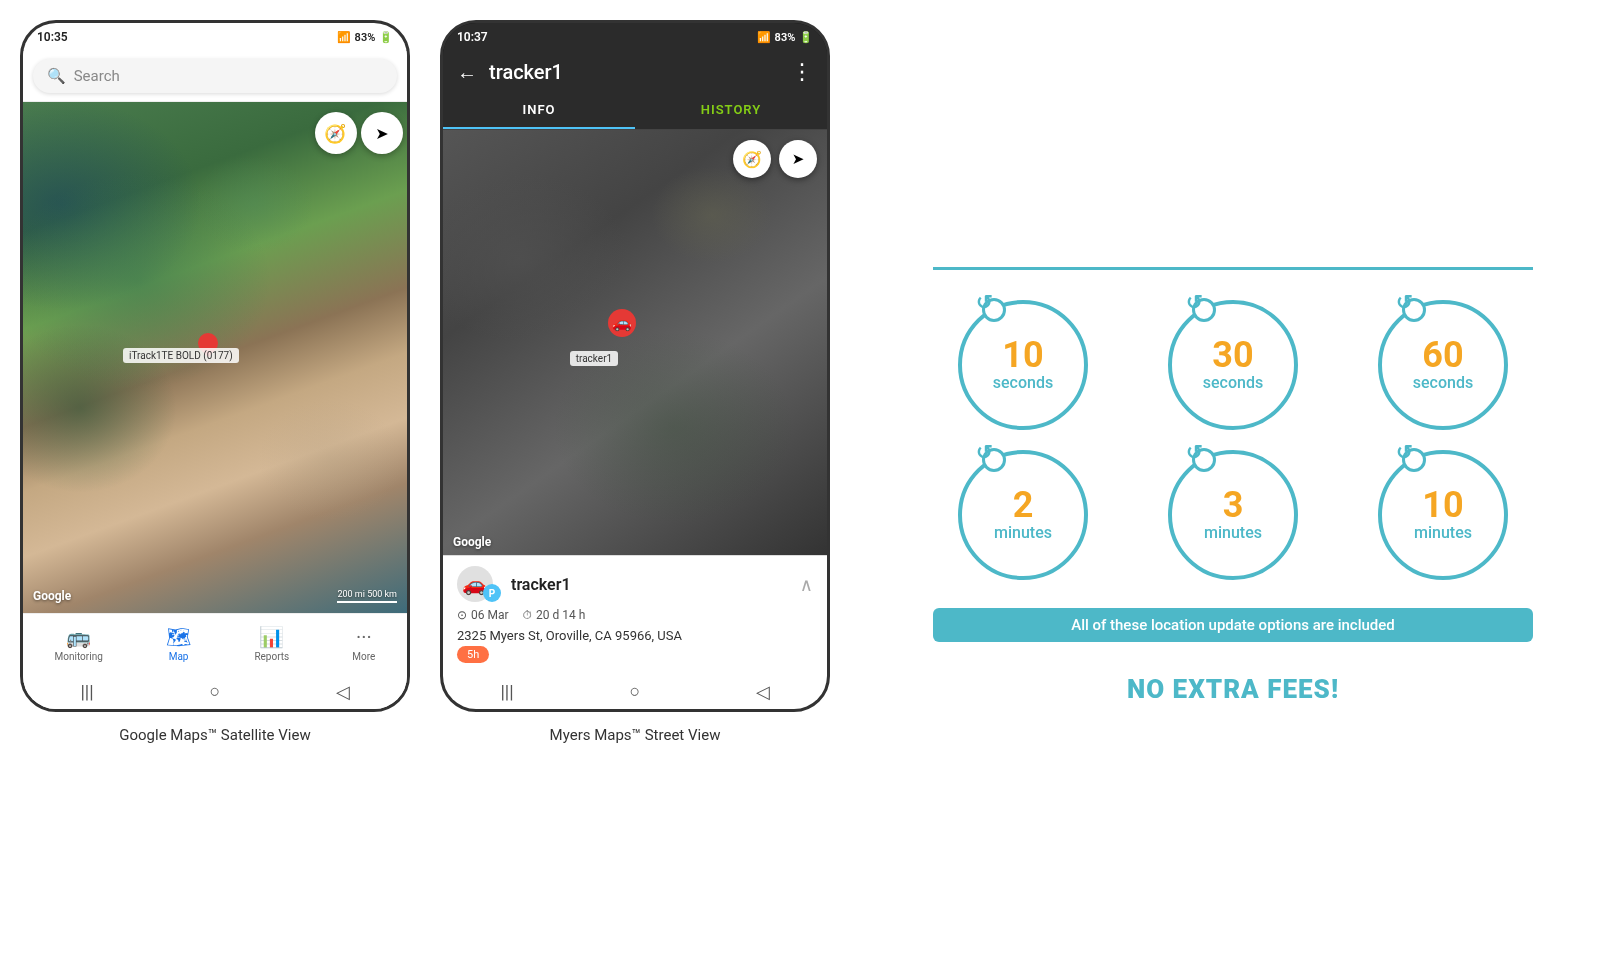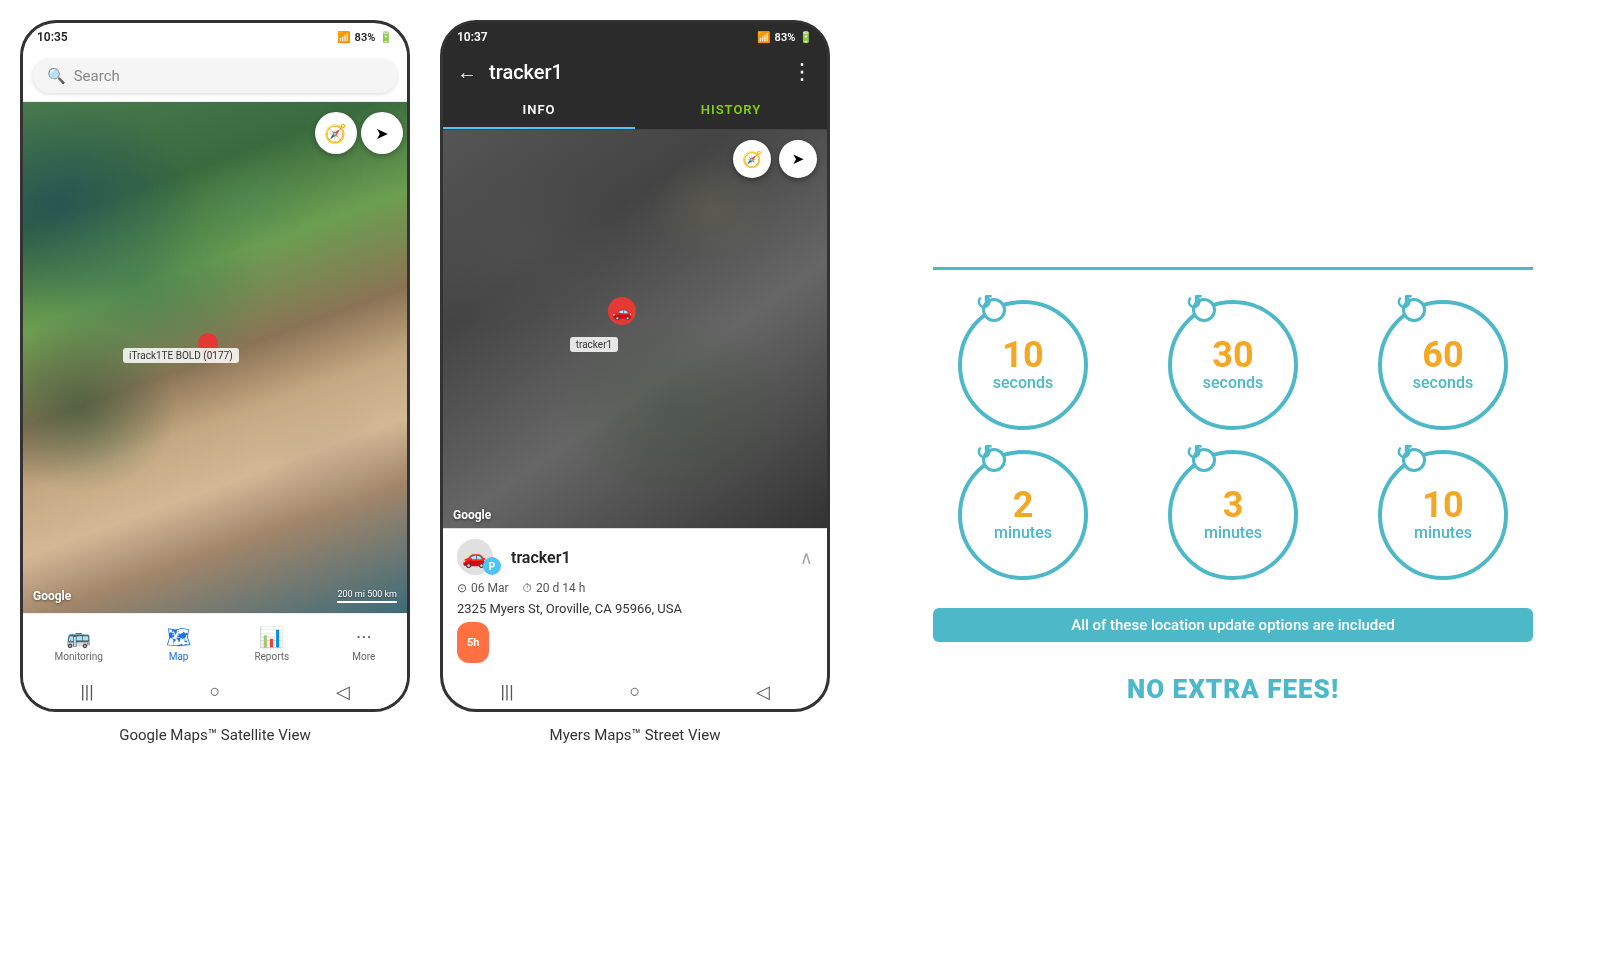--- a/index.html
+++ b/index.html
@@ -392,28 +392,28 @@
     .tracker-chevron { margin-left: auto; color: #aaa; font-size: 18px; }
     .tracker-meta {
       display: flex;
       align-items: center;
       gap: 14px;
       font-size: 12px;
       color: #555;
       margin-bottom: 6px;
     }
     .tracker-meta-item { display: flex; align-items: center; gap: 4px; }
-    .tracker-address { font-size: 13px; color: #333; margin-bottom: 6px; }
+    .tracker-address { font-size: 13px; color: #333; }
     .tracker-badge {
       background: #ff7043;
       color: #fff;
       border-radius: 12px;
-      padding: 14px 10px;
+      padding: 2px 10px;
       font-size: 11px;
-      font-weight: bold;
+      font-weight: normal;
       display: inline-block;
     }
 
     
     .phone-caption {
       font-size: 15px;
       color: #333;
       text-align: left;
       margin-top: 4px;
     }

